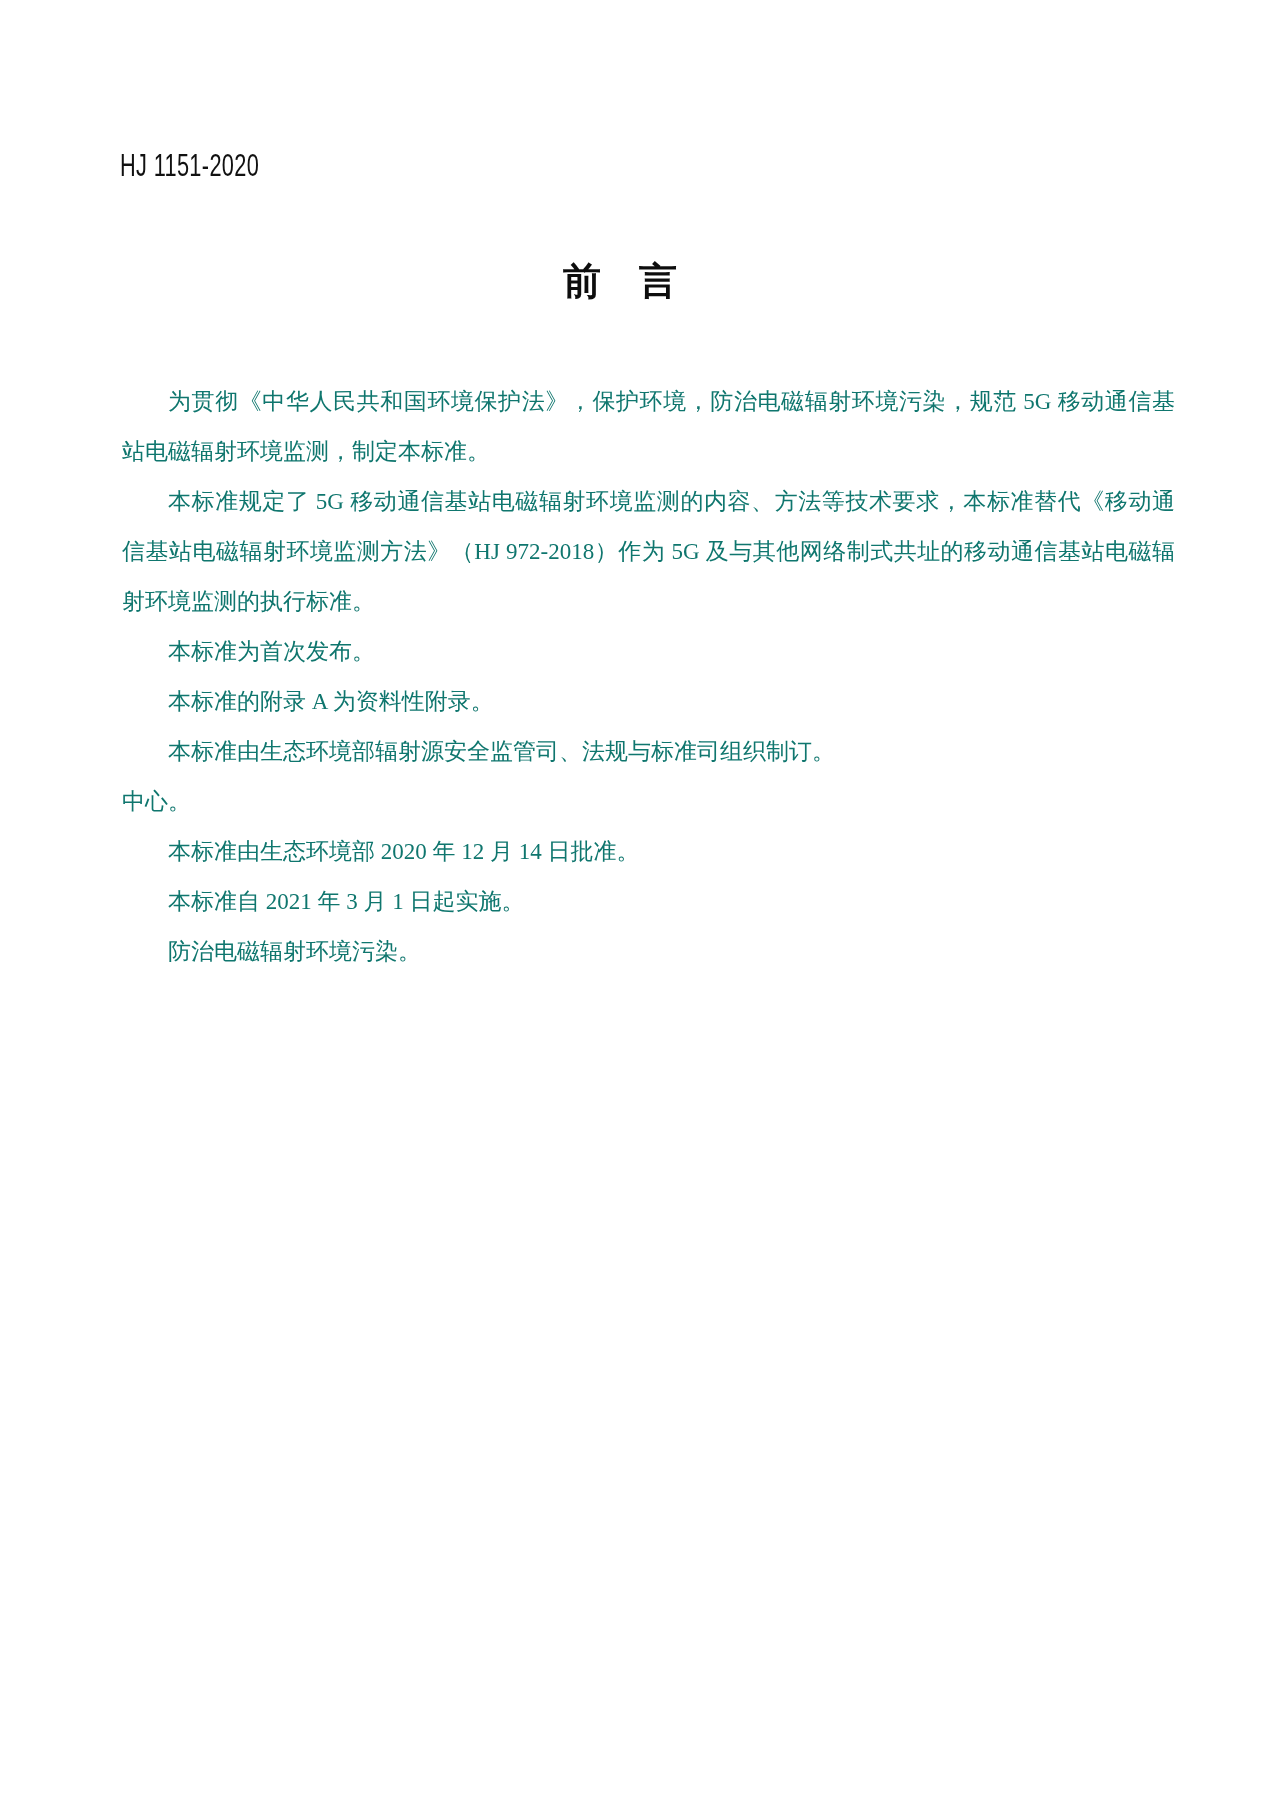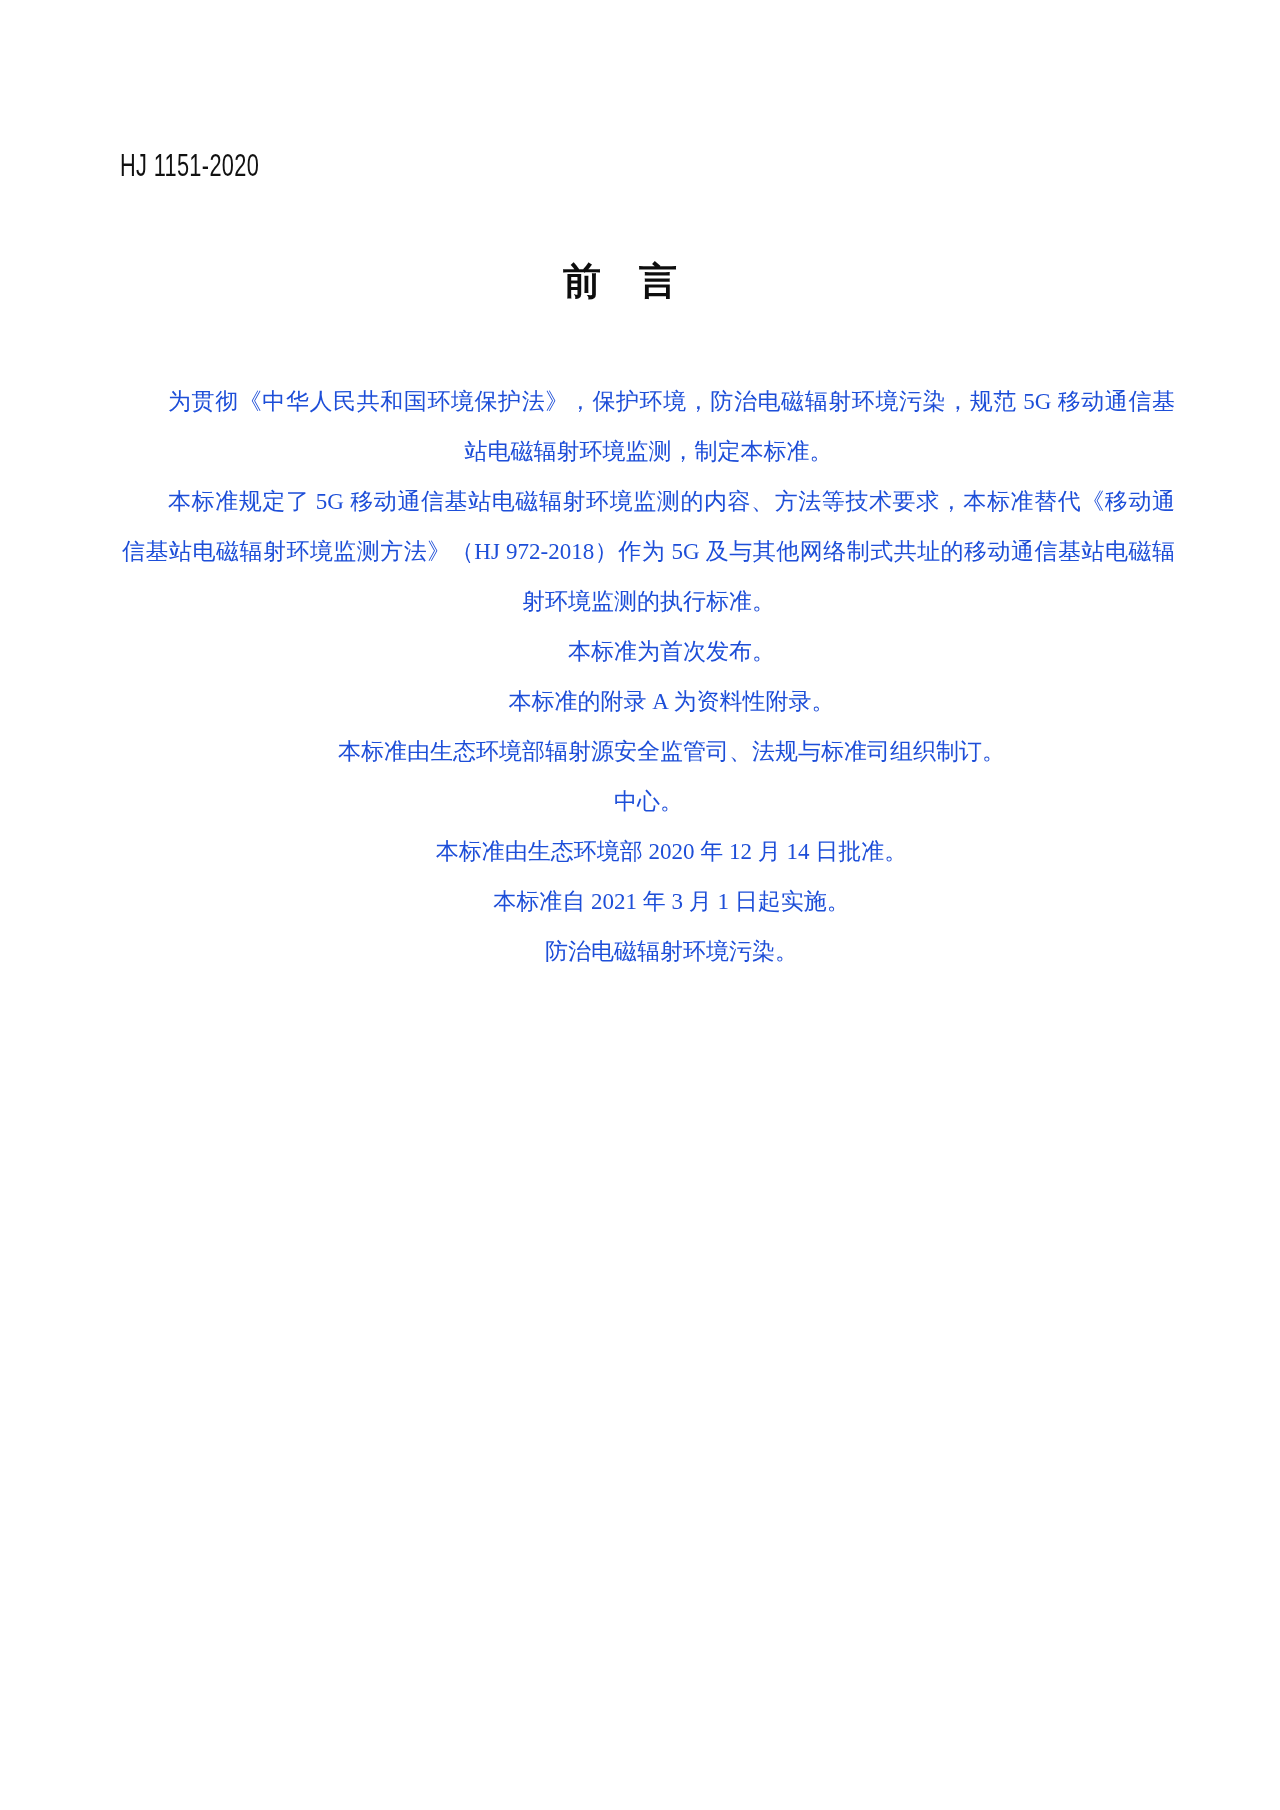--- a/index.html
+++ b/index.html
@@ -39,27 +39,27 @@
     white-space: pre;
   }
 
   .content {
     position: absolute;
     left: 122px;
     top: 377px;
     width: 1053px;
     font-family: "Liberation Serif", "DejaVu Serif", serif;
     font-size: 23px;
-    color: #1d4ed8;
+    color: #0f766e;
   }
   .line {
     height: 50px;
     line-height: 50px;
     white-space: nowrap;
-    text-align: center;
+    text-align: left;
   }
   .line.ind { padding-left: 46px; }
   .line.jl {
     white-space: normal;
     text-align: justify;
     text-align-last: justify;
   }
 
   .page-number {
     position: absolute;

